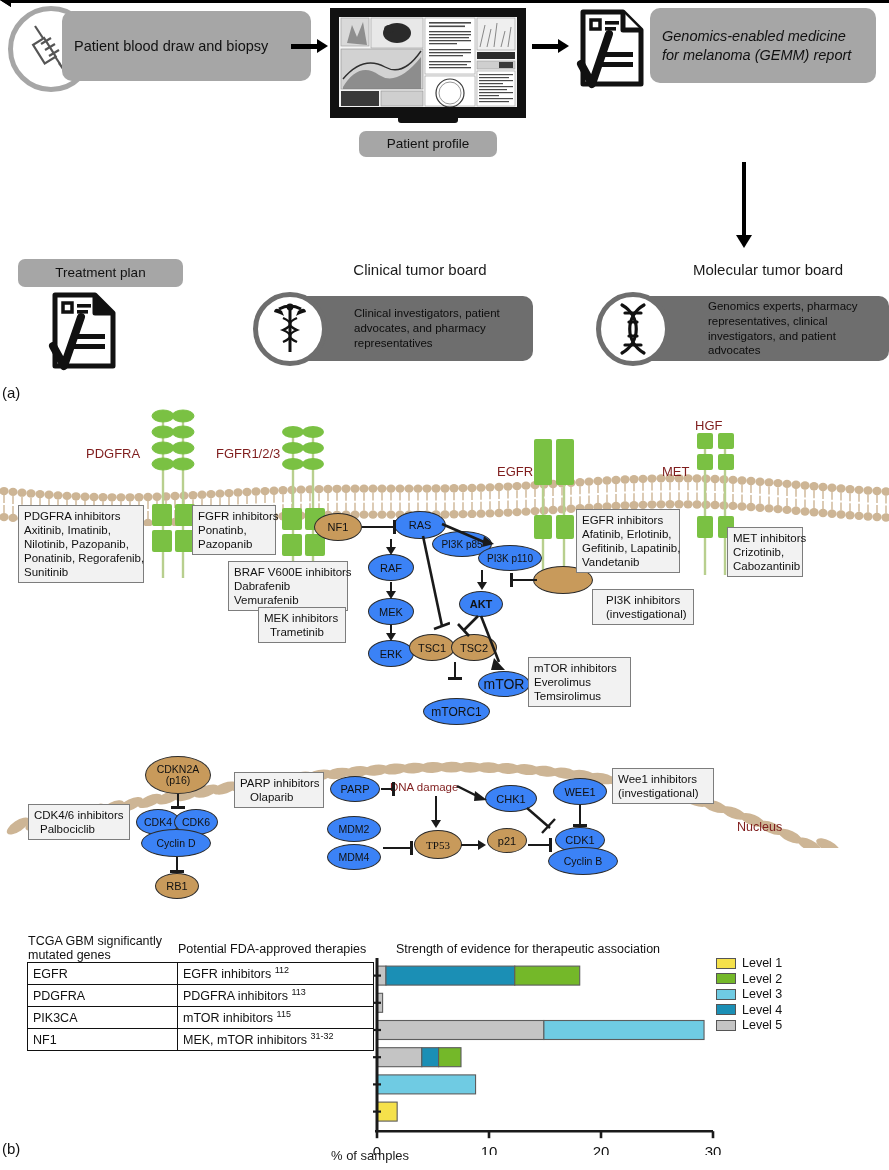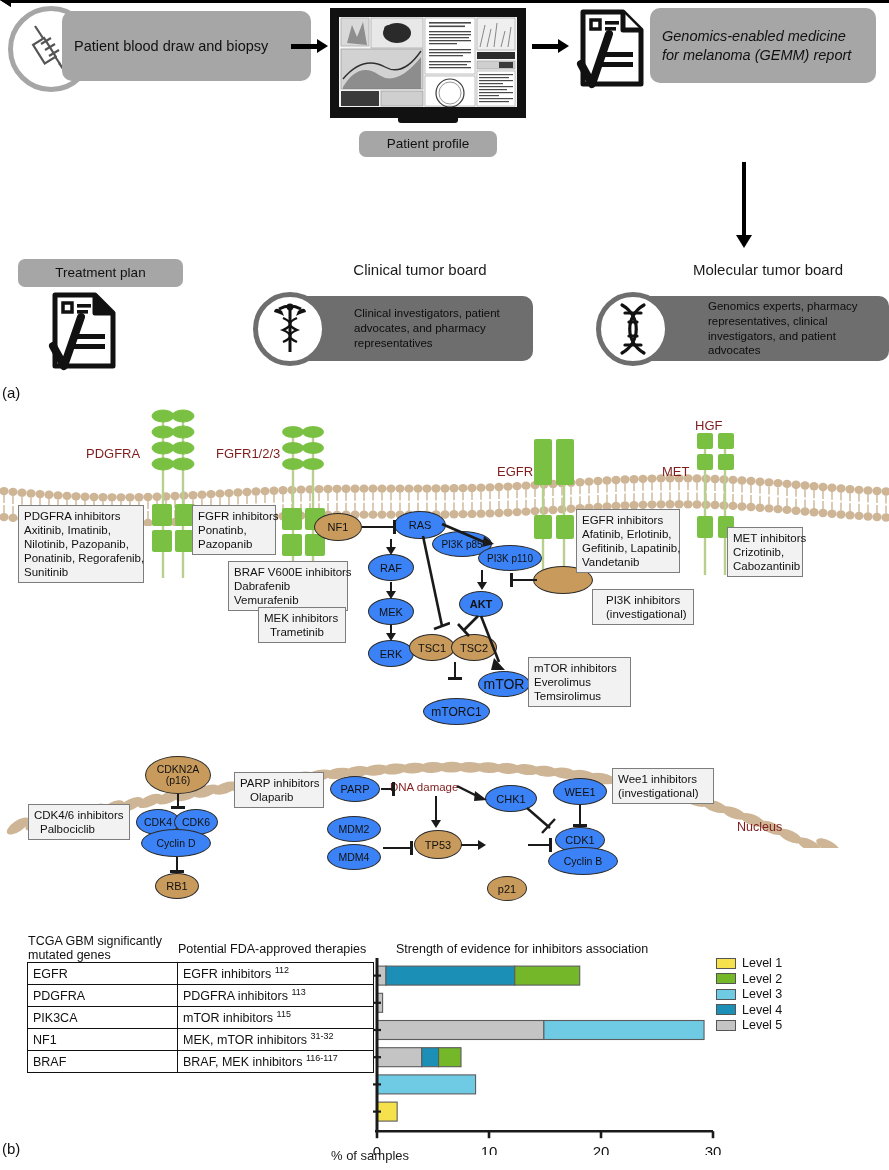--- a/index.html
+++ b/index.html
@@ -927,22 +927,22 @@
 <div class="node blue" style="left:136px; top:809px; width:44px; height:26px; font-size:10.5px;">CDK4</div>
 <div class="node blue" style="left:174px; top:809px; width:44px; height:26px; font-size:10.5px;">CDK6</div>
 <div class="node blue" style="left:141px; top:829px; width:70px; height:28px; font-size:10.5px;">Cyclin D</div>
 <div class="node brown" style="left:155px; top:873px; width:44px; height:26px;">RB1</div>
 <div class="v-bar" style="left:178px; top:794px; height:13px;"></div>
 <div class="v-bar" style="left:177px; top:857px; height:14px;"></div>
 
 <div class="node blue" style="left:330px; top:776px; width:50px; height:26px;">PARP</div>
 <div class="node blue" style="left:327px; top:816px; width:54px; height:26px; font-size:10.5px;">MDM2</div>
 <div class="node blue" style="left:327px; top:844px; width:54px; height:26px; font-size:10.5px;">MDM4</div>
-<div class="node brown" style="left:414px; top:830px; width:48px; height:29px;">TP53</div>
-<div class="node brown" style="left:487px; top:876px; width:40px; height:25px;">p21</div>
+<div class="node brown" style="left:414px; top:830px; width:48px; height:29px;font-family:Liberation Serif, serif;">TP53</div>
+<div class="node brown" style="left:487px; top:828px; width:40px; height:25px;">p21</div>
 <div class="node blue" style="left:485px; top:785px; width:52px; height:27px;">CHK1</div>
 <div class="node blue" style="left:553px; top:778px; width:54px; height:27px;">WEE1</div>
 <div class="node blue" style="left:555px; top:827px; width:50px; height:26px;">CDK1</div>
 <div class="node blue" style="left:548px; top:847px; width:70px; height:28px; font-size:10.5px;">Cyclin B</div>
 
 <div class="lbl" style="left:390px; top:781px; font-size:11.5px;">DNA damage</div>
 <div class="lbl" style="left:737px; top:820px; font-size:12.5px;">Nucleus</div>
 
 <div class="h-bar" style="left:381px; top:789px; width:12px;"></div>
 <div class="v-arrow" style="left:436px; top:796px; height:32px;"></div>
@@ -972,44 +972,40 @@
   <div>(investigational)</div>
 </div>
 
 <div class="colhdr" style="left:28px; top:934px; width:150px;">
   <span>TCGA GBM significantly mutated genes</span>
 </div>
 <div class="colhdr" style="left:178px; top:942px; width:200px;">
   <span>Potential FDA-approved therapies</span>
 </div>
 <div class="colhdr" style="left:396px; top:942px; width:330px;">
-  <span>Strength of evidence for inhibitors association</span>
+  <span>Strength of evidence for therapeutic association</span>
 </div>
 
 <table class="tbl" style="left:27px; top:962px;">
   <tbody id="tableBody">
       <tr>
         <td style="width: 150px;">EGFR</td>
         <td style="width: 196px;">EGFR inhibitors <sup>112</sup></td>
       </tr>
       <tr>
         <td style="width: 150px;">PDGFRA</td>
         <td style="width: 196px;">PDGFRA inhibitors <sup>113</sup></td>
       </tr>
       <tr>
         <td style="width: 150px;">PIK3CA</td>
         <td style="width: 196px;">mTOR inhibitors <sup>115</sup></td>
       </tr>
       <tr>
         <td style="width: 150px;">NF1</td>
         <td style="width: 196px;">MEK, mTOR inhibitors <sup>31-32</sup></td>
-      </tr>
-      <tr>
-        <td style="width: 150px;">BRAF</td>
-        <td style="width: 196px;">BRAF, MEK inhibitors <sup>116-117</sup></td>
       </tr>
     </tbody>
 </table>
 
 <svg class="abs" style="left:0px; top:955px;" width="889" height="200" viewBox="0 0 889 200">
   <g id="bars">
       <rect x="377.00" y="11.10" width="8.96" height="19" fill="#c4c4c4" stroke="#5c5c5c" stroke-width="1.1"></rect>
       <rect x="385.96" y="11.10" width="128.80" height="19" fill="#1b8fb5" stroke="#5c5c5c" stroke-width="1.1"></rect>
       <rect x="514.76" y="11.10" width="64.96" height="19" fill="#74b829" stroke="#5c5c5c" stroke-width="1.1"></rect>
       <rect x="377.00" y="38.30" width="5.60" height="19" fill="#c4c4c4" stroke="#5c5c5c" stroke-width="1.1"></rect>

